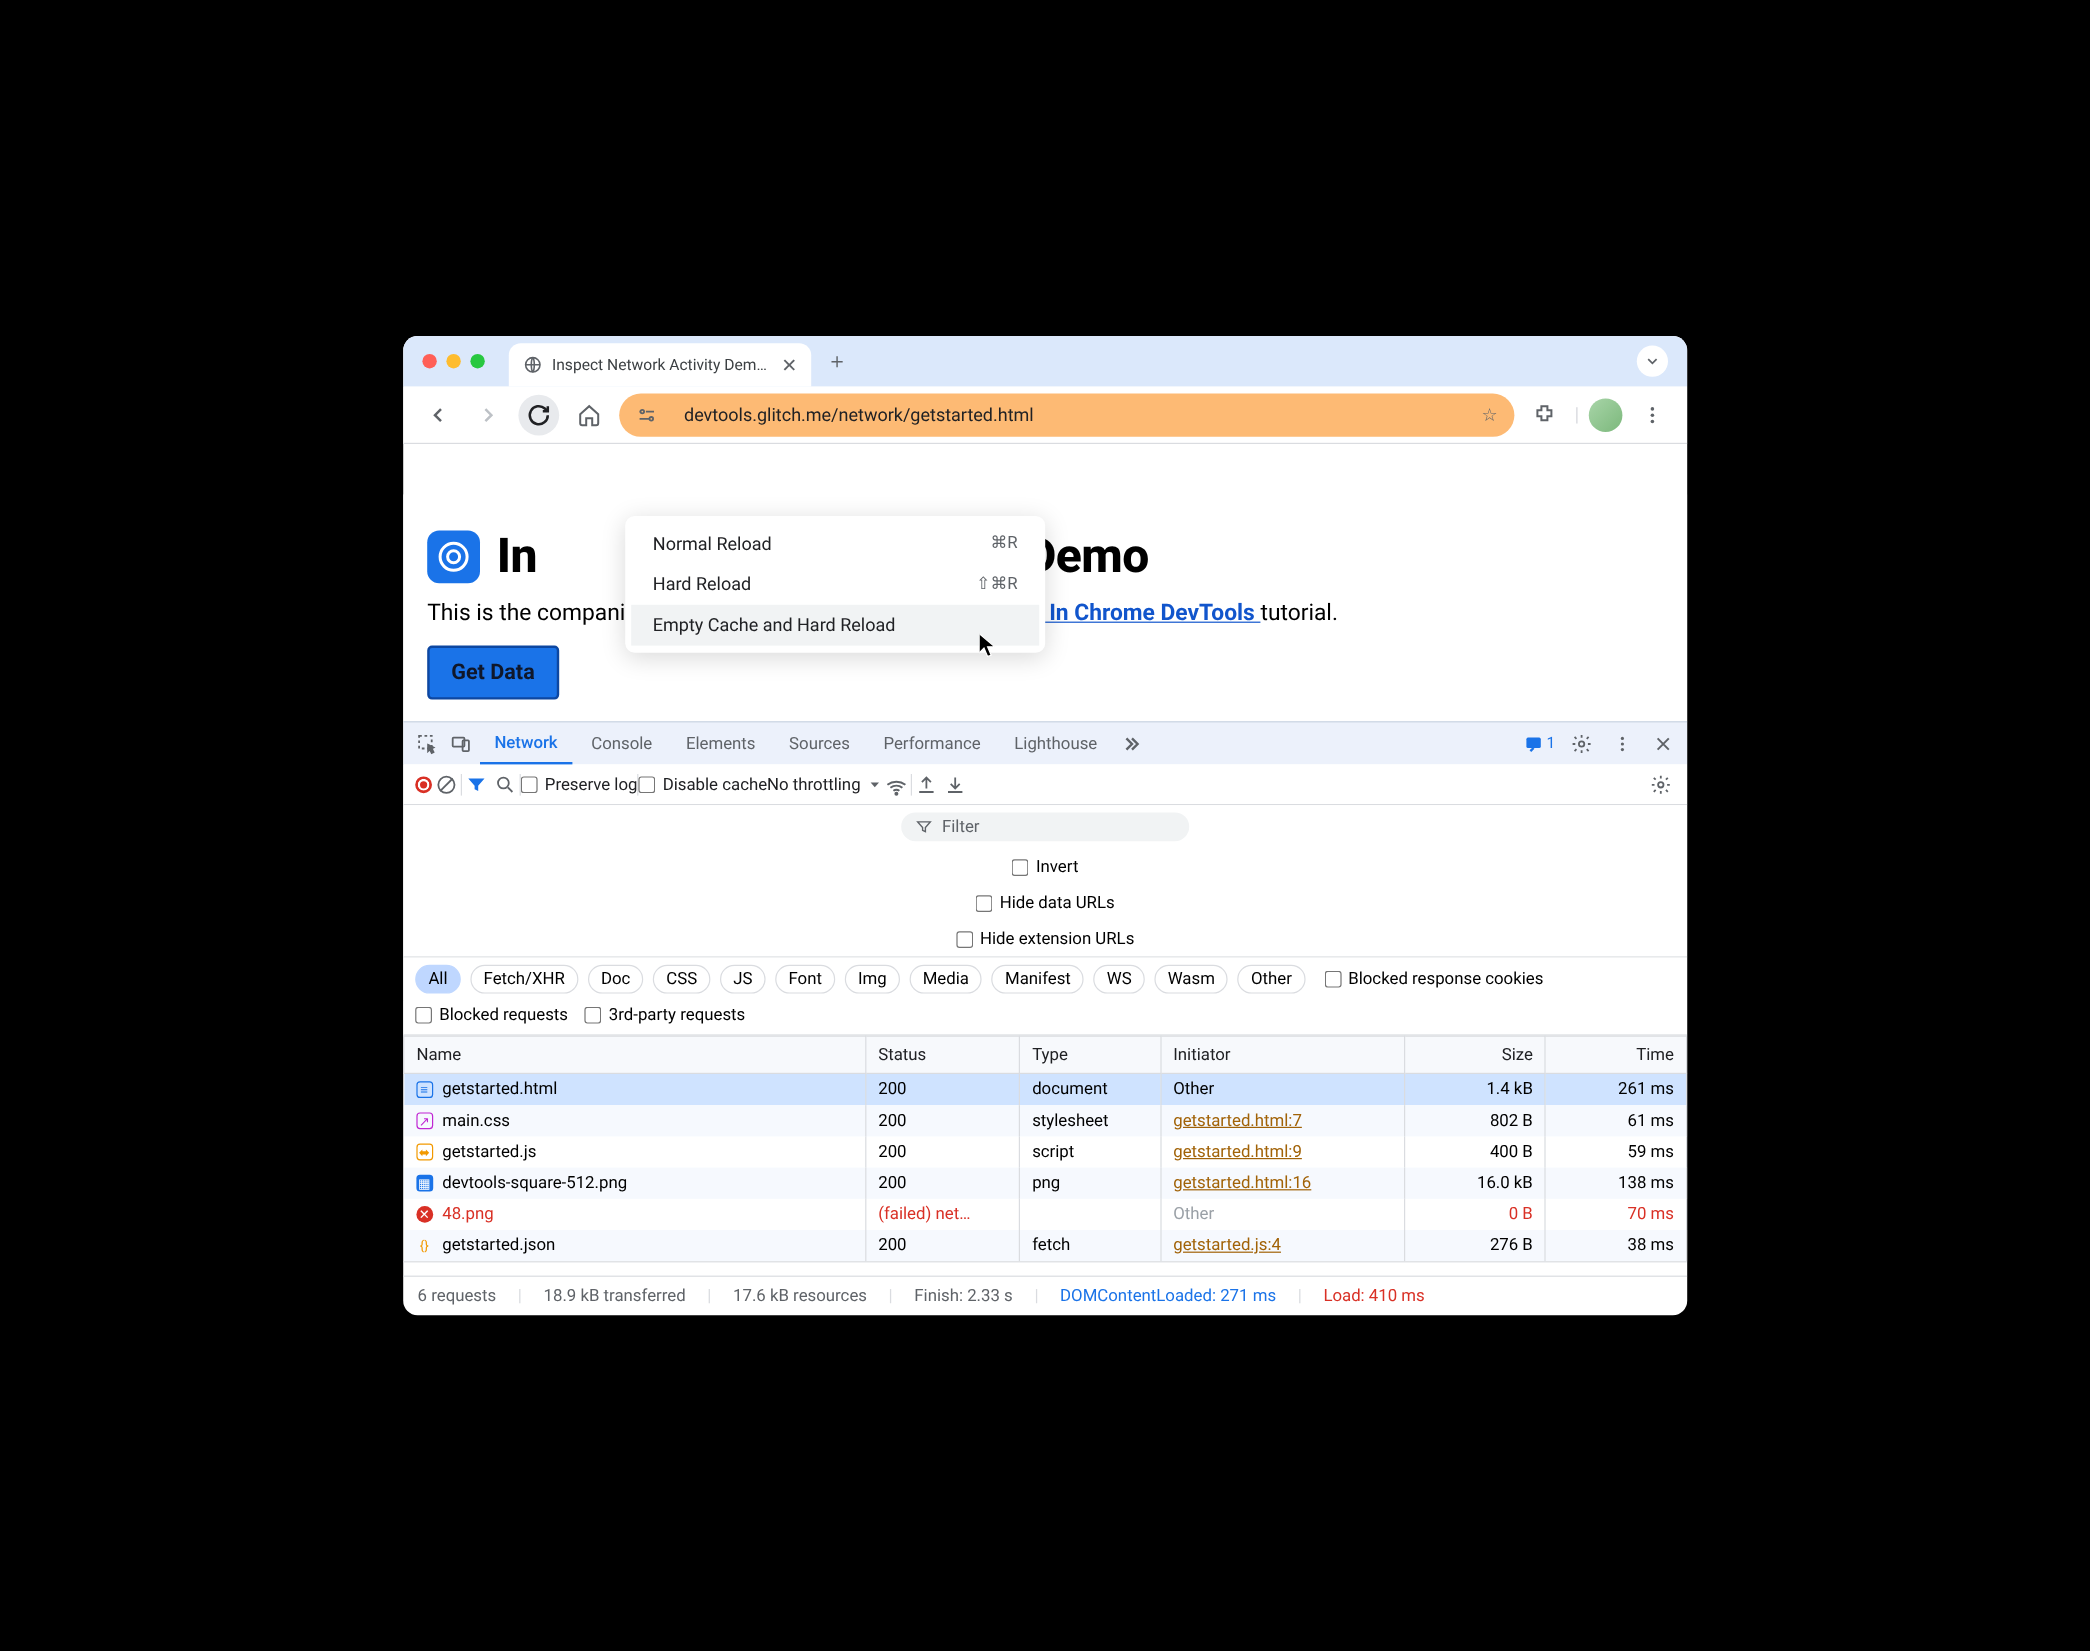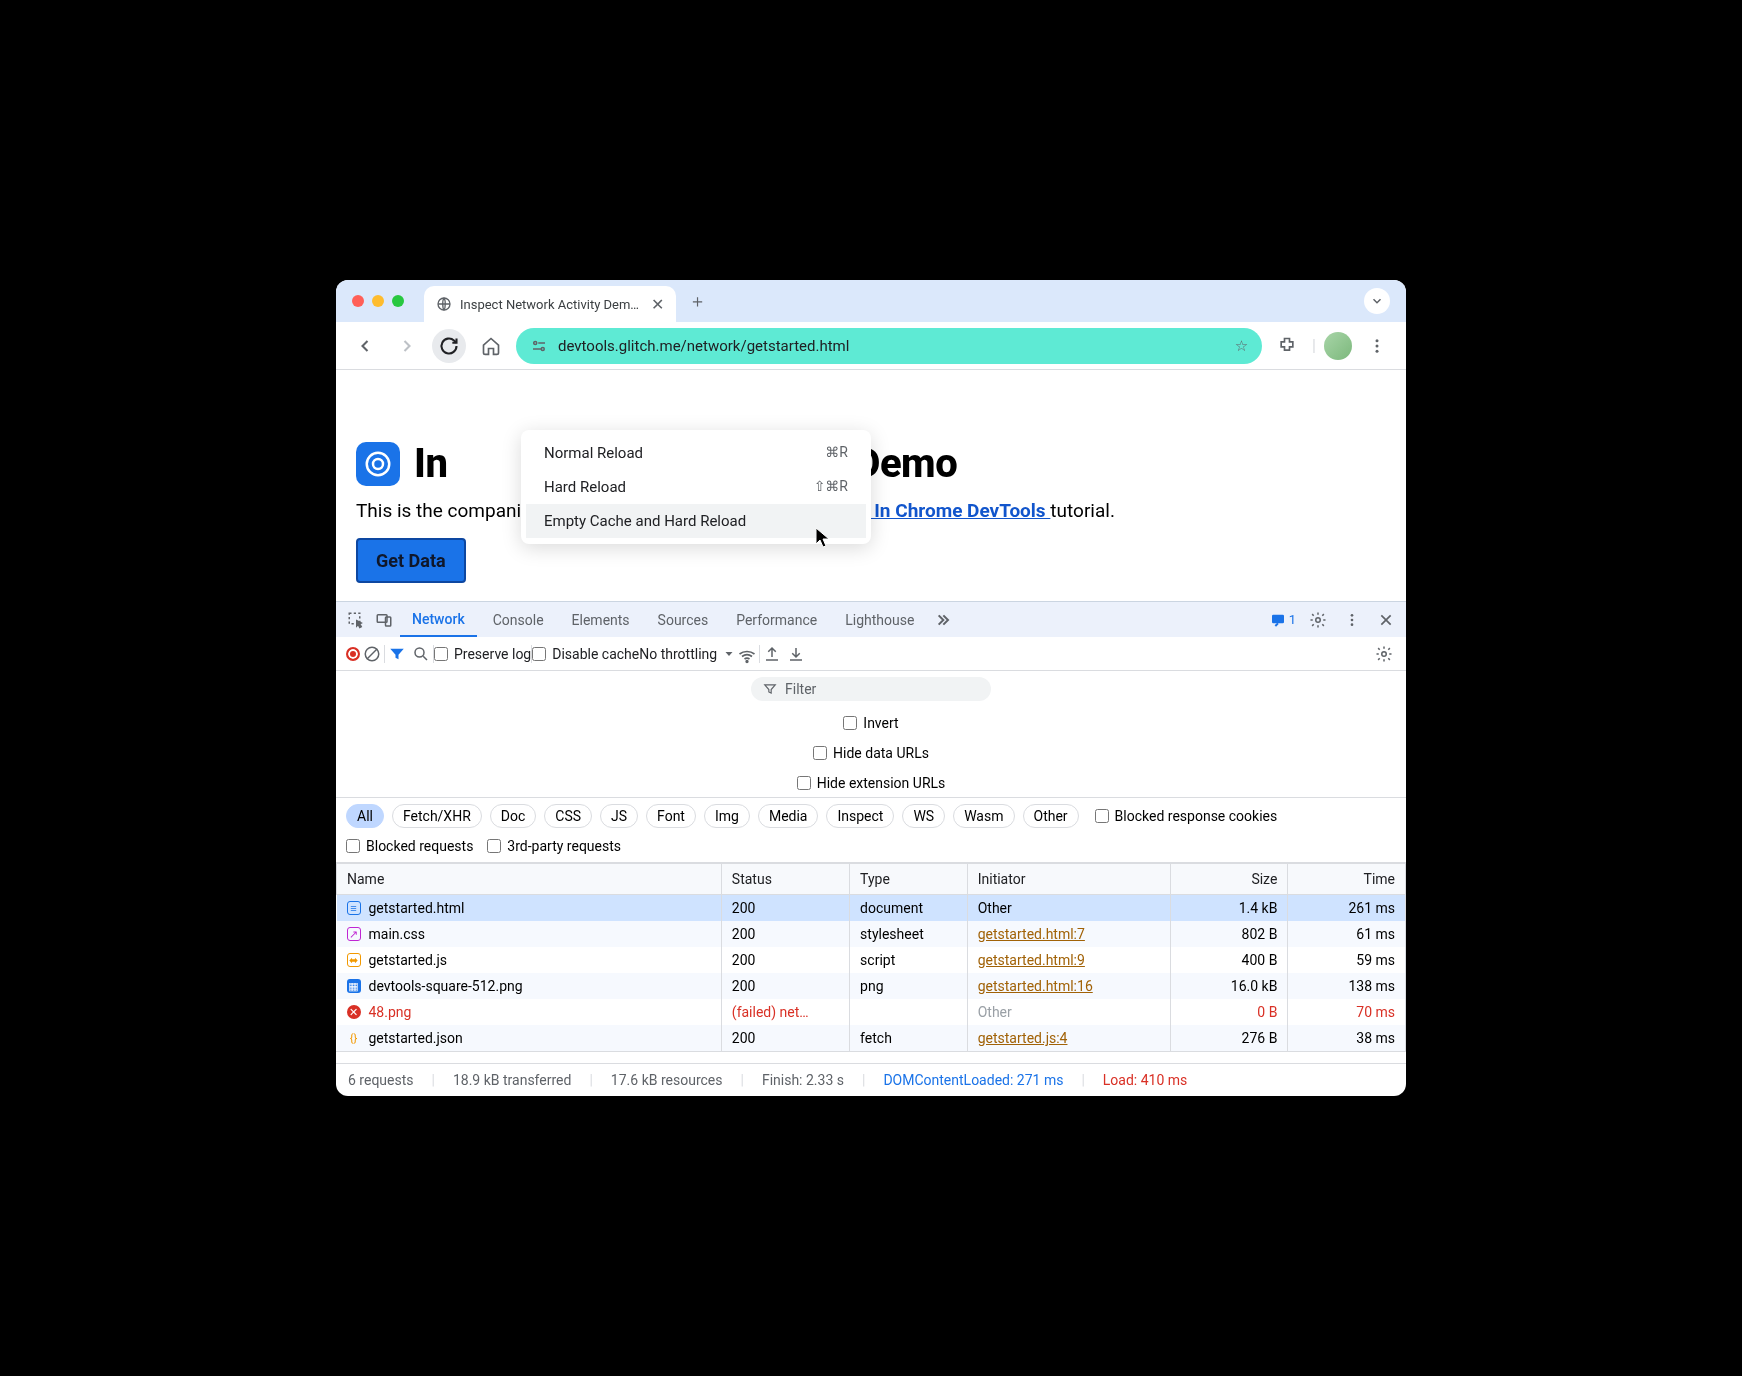--- a/index.html
+++ b/index.html
@@ -17,21 +17,21 @@
 .tab-title { white-space: nowrap; overflow: hidden; text-overflow: ellipsis; color: #3c4043; }
 .globe-icon { width: 16px; height: 16px; color: #5f6368; }
 .close-x { color: #5f6368; font-size: 16px; margin-left: 4px; cursor: pointer; }
 .new-tab-btn { margin-left: 12px; color: #5f6368; font-size: 18px; font-weight: 300; cursor: pointer; }
 .chevron-tabs { margin-left: auto; width: 26px; height: 26px; border-radius: 50%; background: #fff; display: flex; align-items: center; justify-content: center; color: #5f6368; }
 
 
 .toolbar { background: #fff; height: 48px; display: flex; align-items: center; padding: 0 12px; gap: 8px; border-bottom: 1px solid #dadce0; }
 .tb-btn { width: 34px; height: 34px; border-radius: 50%; display: flex; align-items: center; justify-content: center; color: #5f6368; cursor: pointer; }
 .tb-btn.active { background: #e8eaed; }
-.omnibox { flex: 1; background: #5eead4; border-radius: 20px; height: 36px; display: flex; align-items: center; padding: 0 14px; gap: 10px; color: #202124; font-size: 15px; }
+.omnibox { flex: 1; background: #fdba74; border-radius: 20px; height: 36px; display: flex; align-items: center; padding: 0 14px; gap: 22px; color: #202124; font-size: 15px; }
 .omnibox .star { margin-left: auto; color: #5f6368; }
 .avatar { width: 28px; height: 28px; border-radius: 50%; background: linear-gradient(135deg,#a8d5a8,#7cb87c); }
 
 
 .page { padding: 28px 20px 18px 20px; background: #fff; margin-top: 42px; }
 .page-header { display: flex; align-items: center; gap: 14px; margin-bottom: 12px; }
 .page-icon { width: 44px; height: 44px; background: #1a73e8; border-radius: 10px; display: flex; align-items: center; justify-content: center; }
 .page h1 { font-size: 40px; font-weight: 800; color: #000; letter-spacing: -0.5px; }
 .page p { font-size: 19px; color: #000; margin-bottom: 16px; }
 .page a { color: #1155cc; text-decoration: underline; font-weight: 700; }
@@ -348,21 +348,21 @@
 
   <div class="dt-type-row" id="type-pills">
       <span class="pill active">All</span>
       <span class="pill">Fetch/XHR</span>
       <span class="pill">Doc</span>
       <span class="pill">CSS</span>
       <span class="pill">JS</span>
       <span class="pill">Font</span>
       <span class="pill">Img</span>
       <span class="pill">Media</span>
-      <span class="pill">Inspect</span>
+      <span class="pill">Manifest</span>
       <span class="pill">WS</span>
       <span class="pill">Wasm</span>
       <span class="pill">Other</span>
       <label class="chk" style="margin-left: 8px;">
         <input type="checkbox" style="">
         <span>Blocked response cookies</span>
       </label>
     </div>
   <div class="dt-type-row2">
     <label class="chk">

